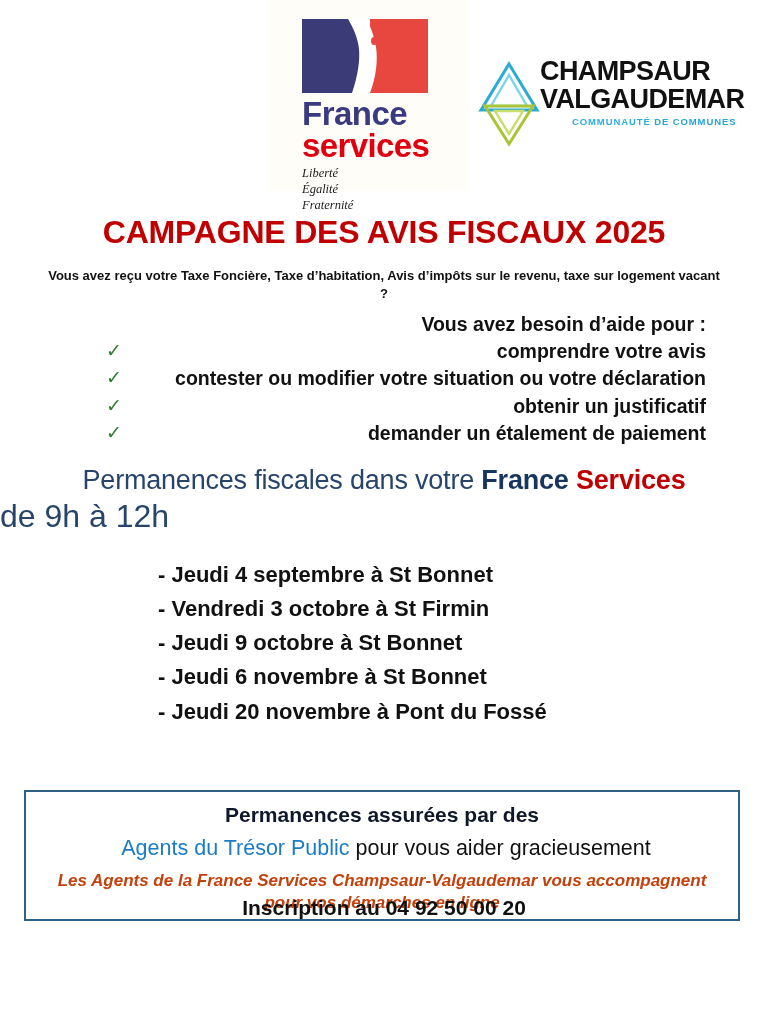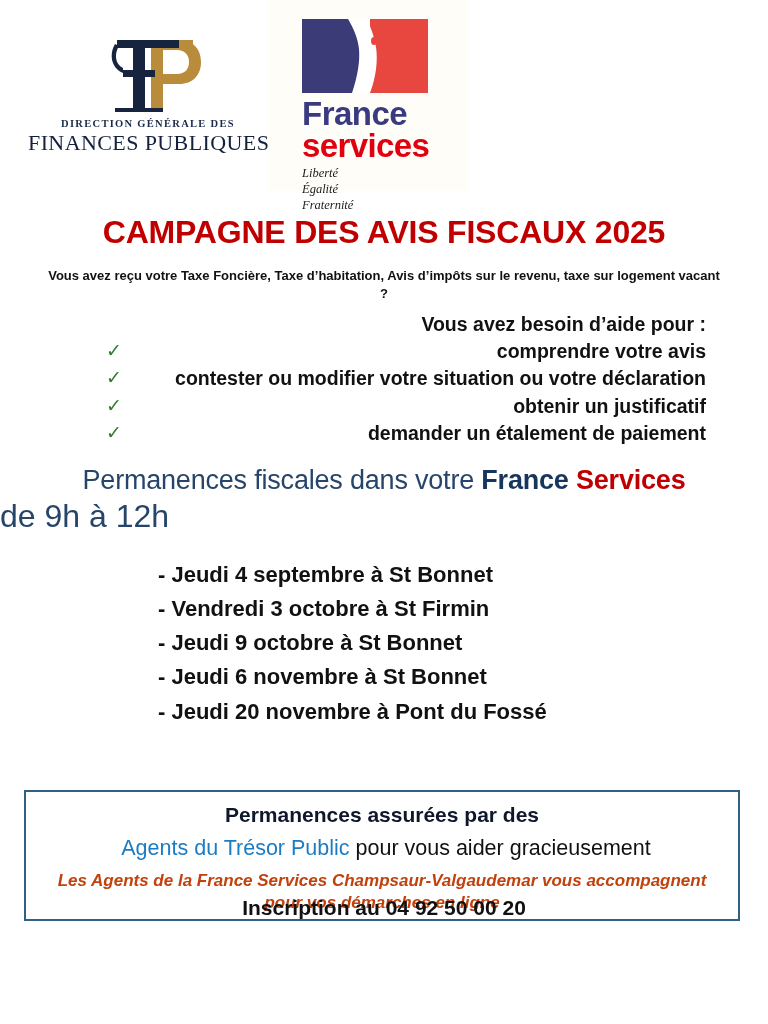--- a/index.html
+++ b/index.html
@@ -259,38 +259,20 @@
     font-size: 21px;
     font-weight: bold;
     color: #111;
   }
 </style>
 </head>
 <body>
 
 <div class="logo-band">
 
-  <div class="dgfip">
-    <div class="dgfip-mark">
-      <svg width="110" height="82" viewBox="0 0 110 82">
-
-        <path d="M58 6 L58 78 L70 78 L70 6 Z" fill="#b98c3c"></path>
-        <path d="M70 6 L70 16 L84 16 C92 16 96 21 96 28 C96 35 92 40 84 40 L70 40 L70 50 L86 50 C100 50 108 41 108 28 C108 15 100 6 86 6 Z" fill="#b98c3c"></path>
-        <path d="M52 6 L100 6 L100 12 L52 12 Z" fill="#b98c3c"></path>
-
-        <path d="M40 6 L40 78 L52 78 L52 6 Z" fill="#17243f"></path>
-        <path d="M24 6 L86 6 L86 14 L24 14 Z" fill="#17243f"></path>
-        <path d="M30 36 L62 36 L62 43 L30 43 Z" fill="#17243f"></path>
-        <path d="M22 10 C16 20 18 34 30 39 L30 34 C22 30 21 20 26 12 Z" fill="#17243f"></path>
-        <path d="M22 74 L70 74 L70 78 L22 78 Z" fill="#17243f"></path>
-      </svg>
-    </div>
-    <div class="dgfip-line1">DIRECTION GÉNÉRALE DES</div>
-    <div class="dgfip-line2">FINANCES PUBLIQUES</div>
-  </div>
 
   <div class="fs-block">
     <svg class="fs-flag" viewBox="0 0 126 74">
       <rect x="0" y="0" width="58" height="74" fill="#3b3b78"></rect>
       <rect x="68" y="0" width="58" height="74" fill="#e8473f"></rect>
       <path d="M58 0 L68 0 L68 74 L58 74 Z" fill="#ffffff"></path>
       <path d="M46 0 C52 10 56 20 57 30 C58 42 56 56 50 74 L68 74 C74 58 76 42 74 28 C72 16 68 6 64 0 Z" fill="#ffffff"></path>
       <path d="M70 6 C76 14 80 24 80 34 C80 46 76 60 70 74 L86 74 C90 58 92 42 90 30 C88 18 84 10 80 6 Z" fill="#e8473f"></path>
       <path d="M28 34 C36 32 44 34 52 40 C46 42 40 42 34 40 Z" fill="#3b3b78"></path>
       <path d="M26 42 C34 40 44 42 52 48 C44 50 36 49 30 46 Z" fill="#3b3b78"></path>
@@ -299,20 +281,36 @@
     </svg>
     <div class="fs-france">France</div>
     <div class="fs-services">services</div>
     <div class="fs-motto">
       <div>Liberté</div>
       <div>Égalité</div>
       <div>Fraternité</div>
     </div>
   </div>
 
+  <div class="cv-block">
+    <svg class="cv-tri" width="62" height="92" viewBox="0 0 62 92">
+      <polygon points="31,6 59,52 3,52" fill="none" stroke="#29abd6" stroke-width="3"></polygon>
+      <polygon points="31,17 49,48 13,48" fill="none" stroke="#7fd4ea" stroke-width="2.4"></polygon>
+      <polygon points="31,86 55,48 7,48" fill="none" stroke="#a9c537" stroke-width="3"></polygon>
+      <polygon points="31,76 45,53 17,53" fill="none" stroke="#c9dd6a" stroke-width="2.4"></polygon>
+    </svg>
+    <div class="cv-text">
+      <div class="cv-l1">CHAMPSAUR</div>
+      <div class="cv-l2">VALGAUDEMAR</div>
+      <div class="cv-l3">
+        <span>COMMUNAUTÉ</span>
+        <span class="dark">DE COMMUNES</span>
+      </div>
+    </div>
+  </div>
 </div>
 
 <div class="title">CAMPAGNE DES AVIS FISCAUX 2025</div>
 
 <div class="intro">Vous avez reçu votre Taxe Foncière, Taxe d’habitation, Avis d’impôts sur le revenu, taxe sur logement vacant ?</div>
 
 <div class="needs">
   <div class="needs-head">Vous avez besoin d’aide pour :</div>
 
   <div class="need-row">

